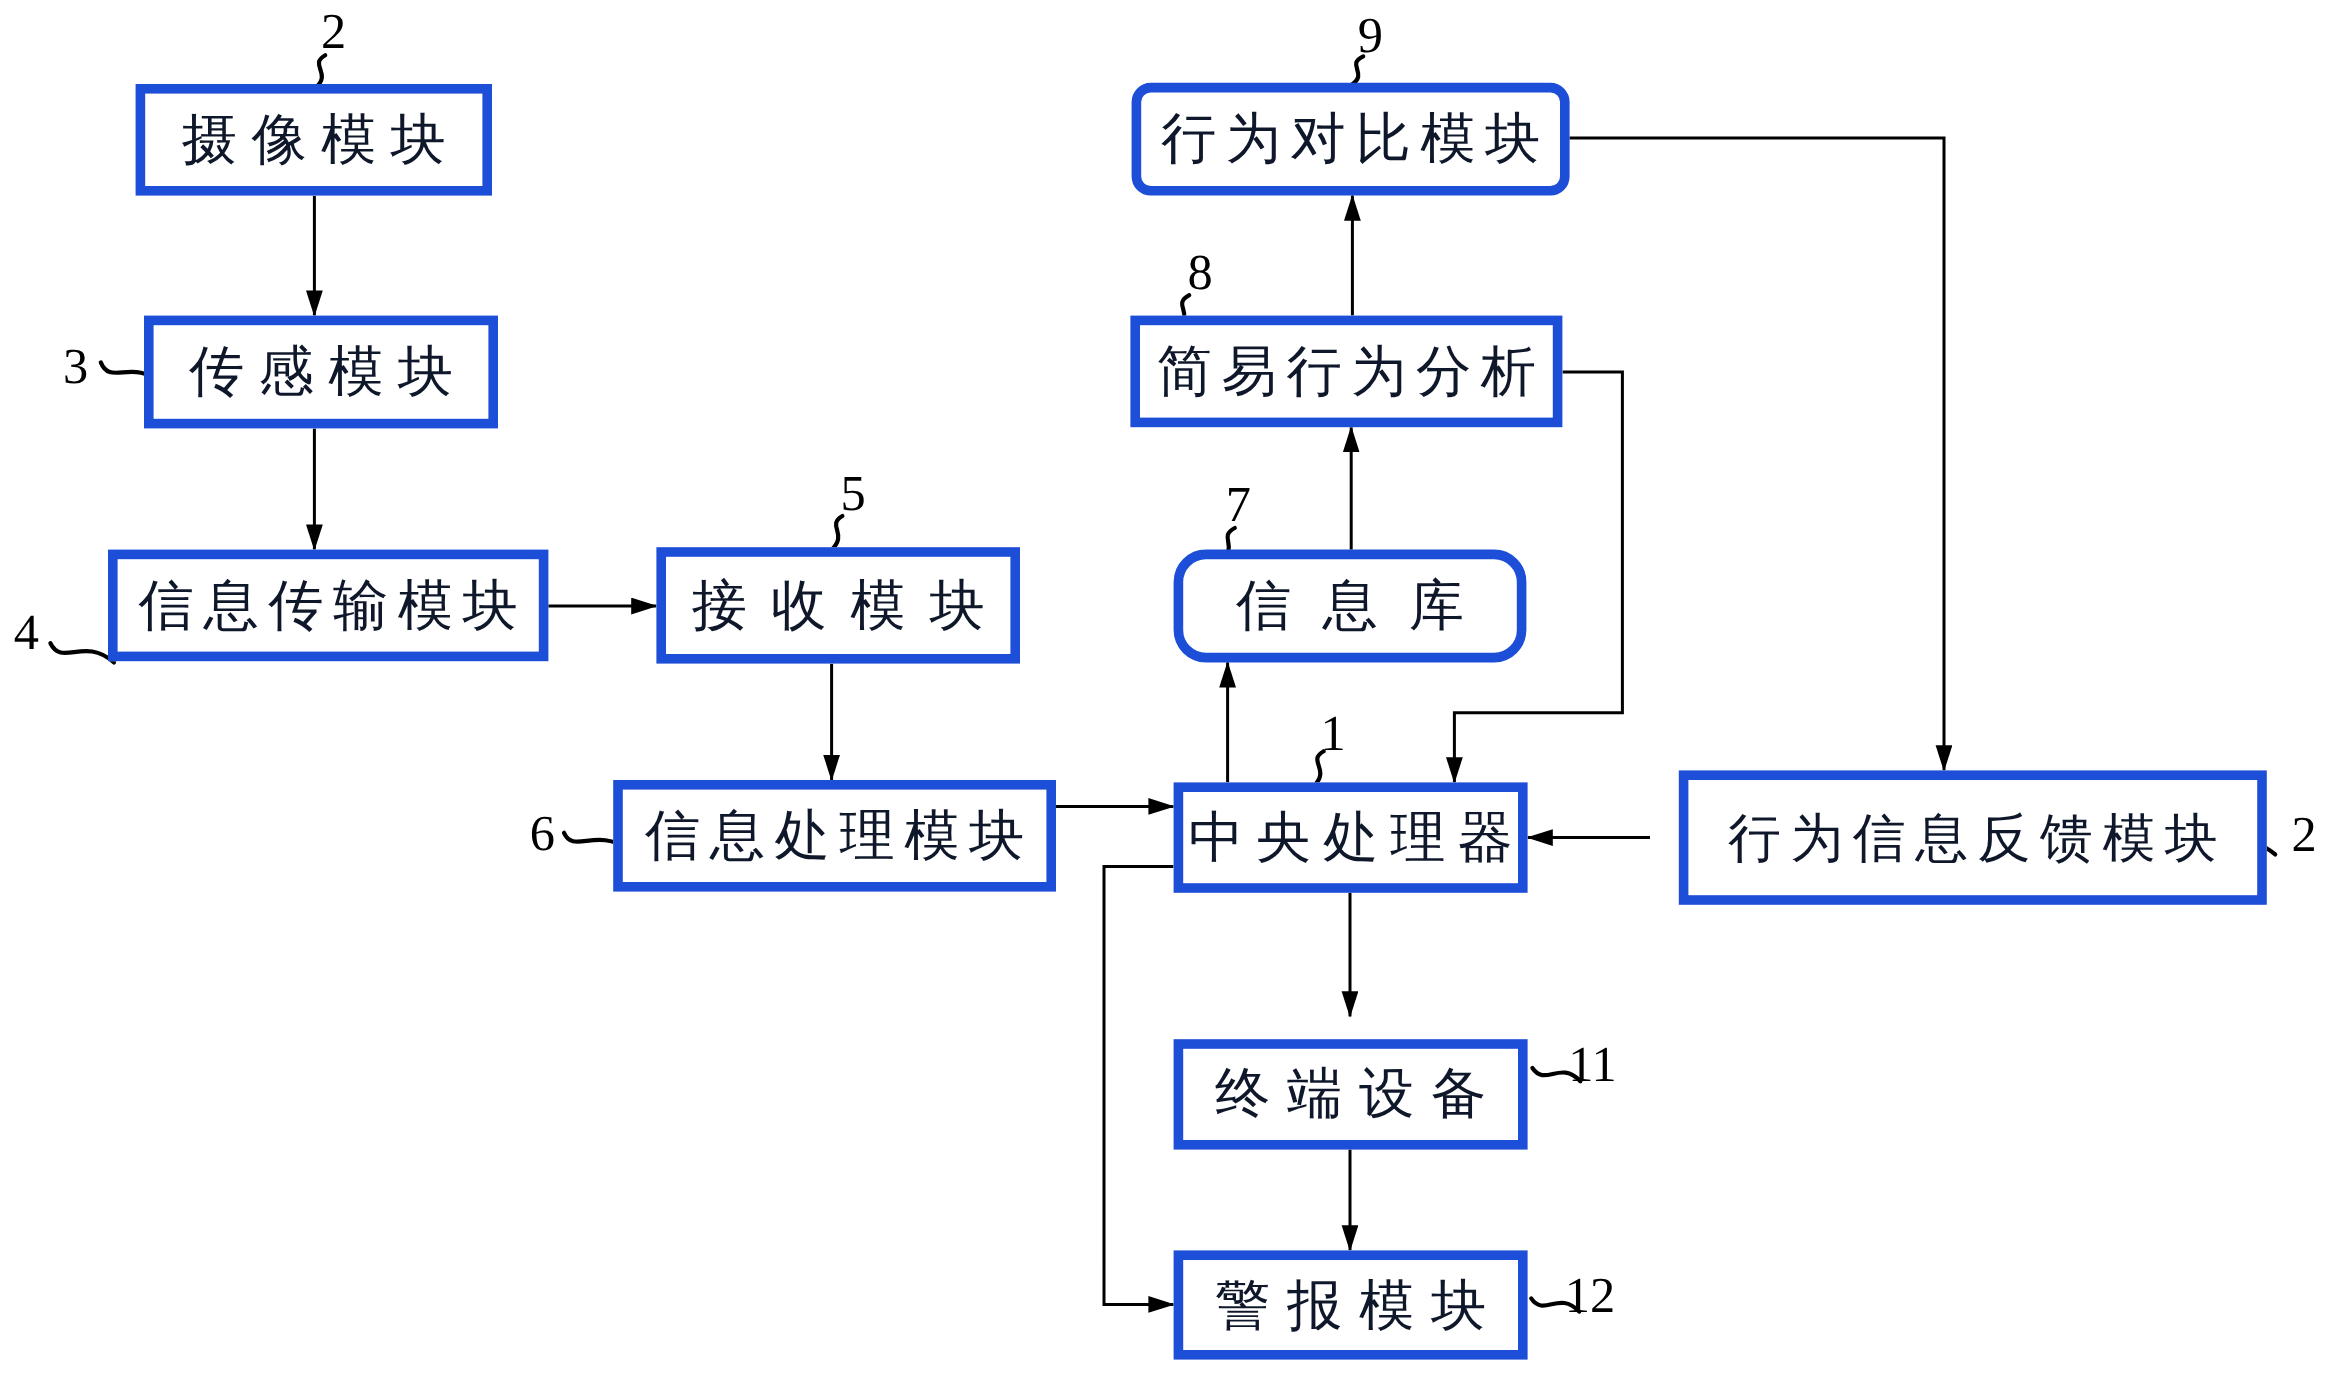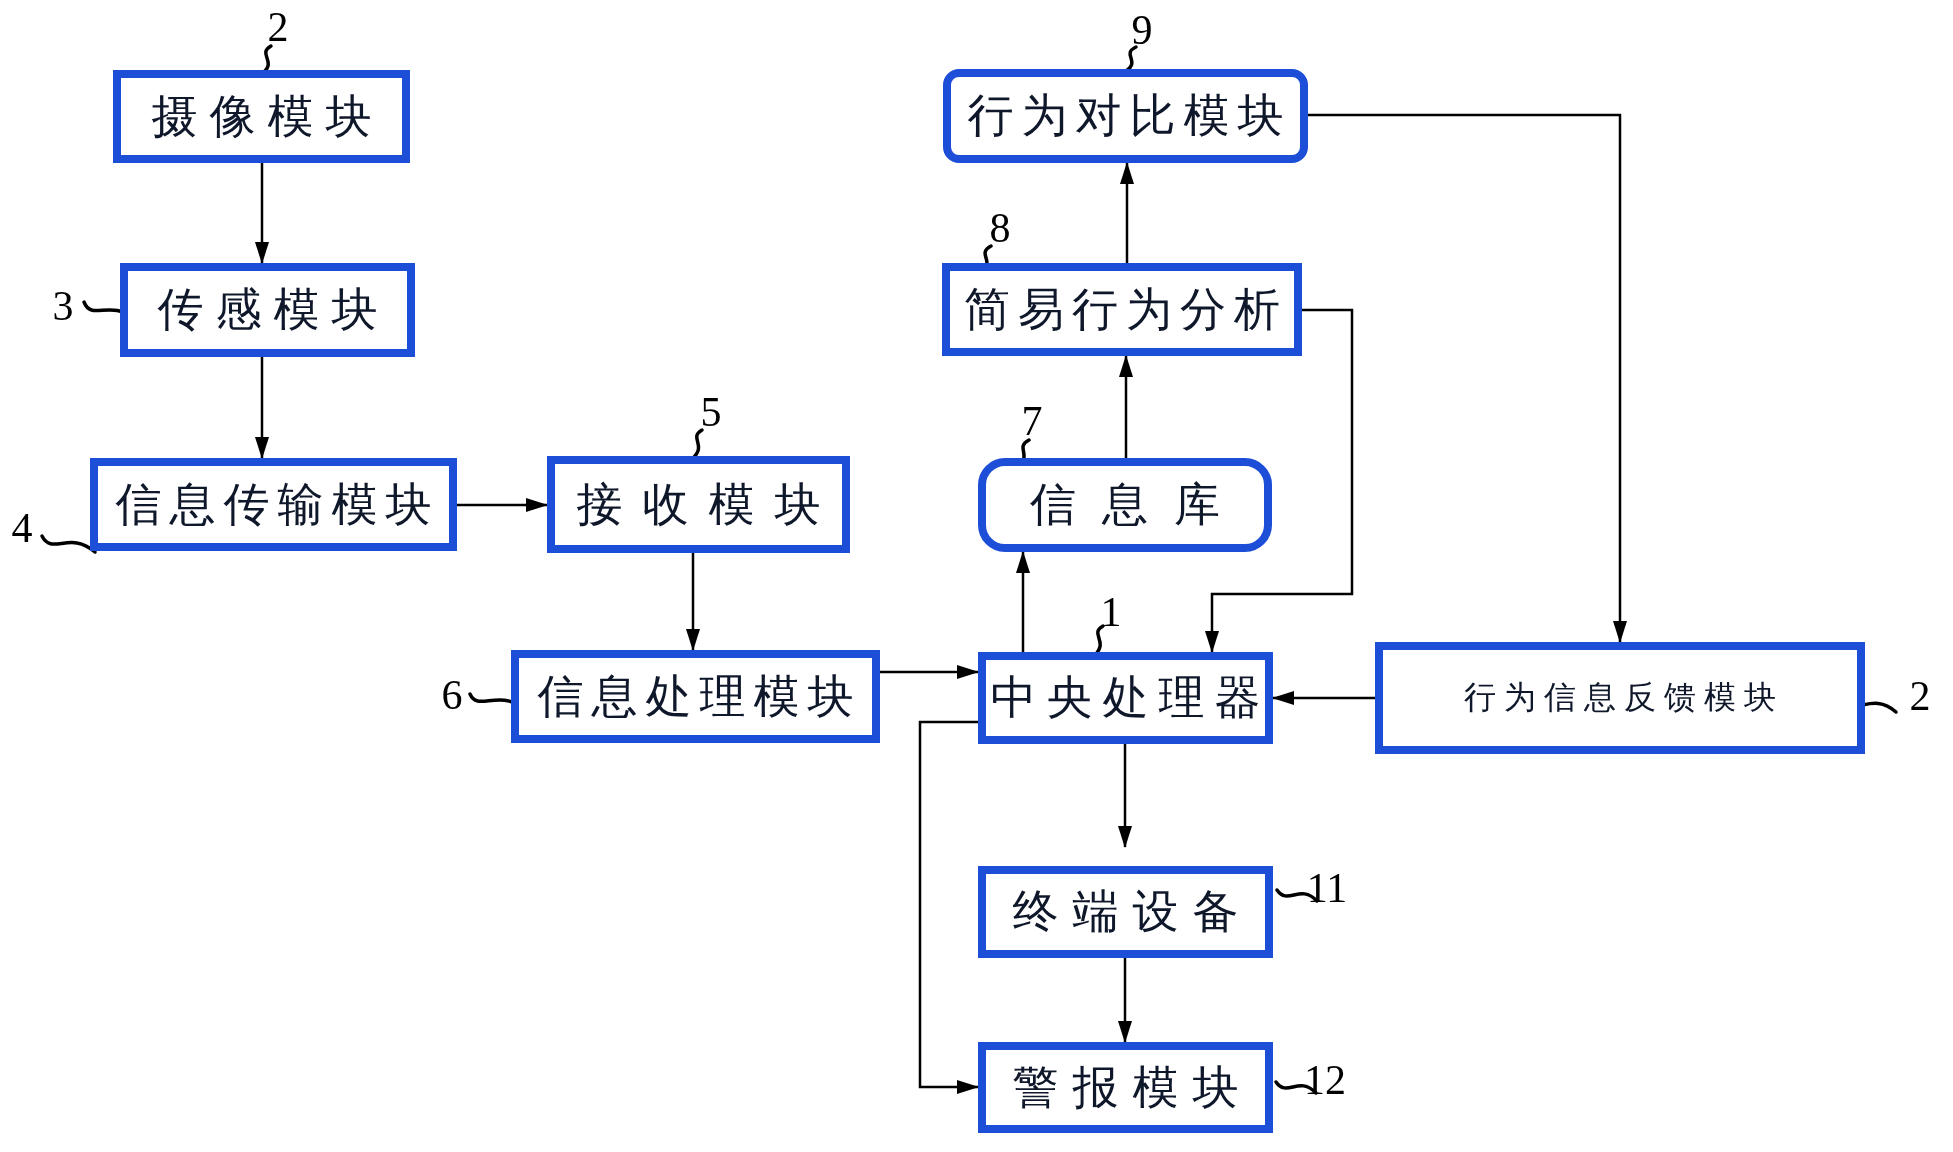--- a/index.html
+++ b/index.html
@@ -30,21 +30,21 @@
     color:#000000;
     line-height:1;
   }
   
   .ls8 {letter-spacing:8px;  padding-left:8px;}
   .ls10{letter-spacing:10px; padding-left:10px;}
   .ls12{letter-spacing:12px; padding-left:12px;}
   .ls14{letter-spacing:14px; padding-left:14px;}
   .ls20{letter-spacing:20px; padding-left:20px;}
   .ls26{letter-spacing:26px; padding-left:26px;border-radius:27px;}
-  .fs44{font-size:32px;}
+  .fs44{font-size:44px;margin-left:24px;}
 </style>
 </head>
 <body>
 
 <div id="canvas">
 
   <svg id="wires" viewBox="0 0 1953 1152">
     <defs>
       <marker id="arrow" markerWidth="26" markerHeight="18" refX="21" refY="7" orient="auto" markerUnits="userSpaceOnUse">
         <path d="M0,0 L22,7 L0,14 Z" fill="#000000"></path>

